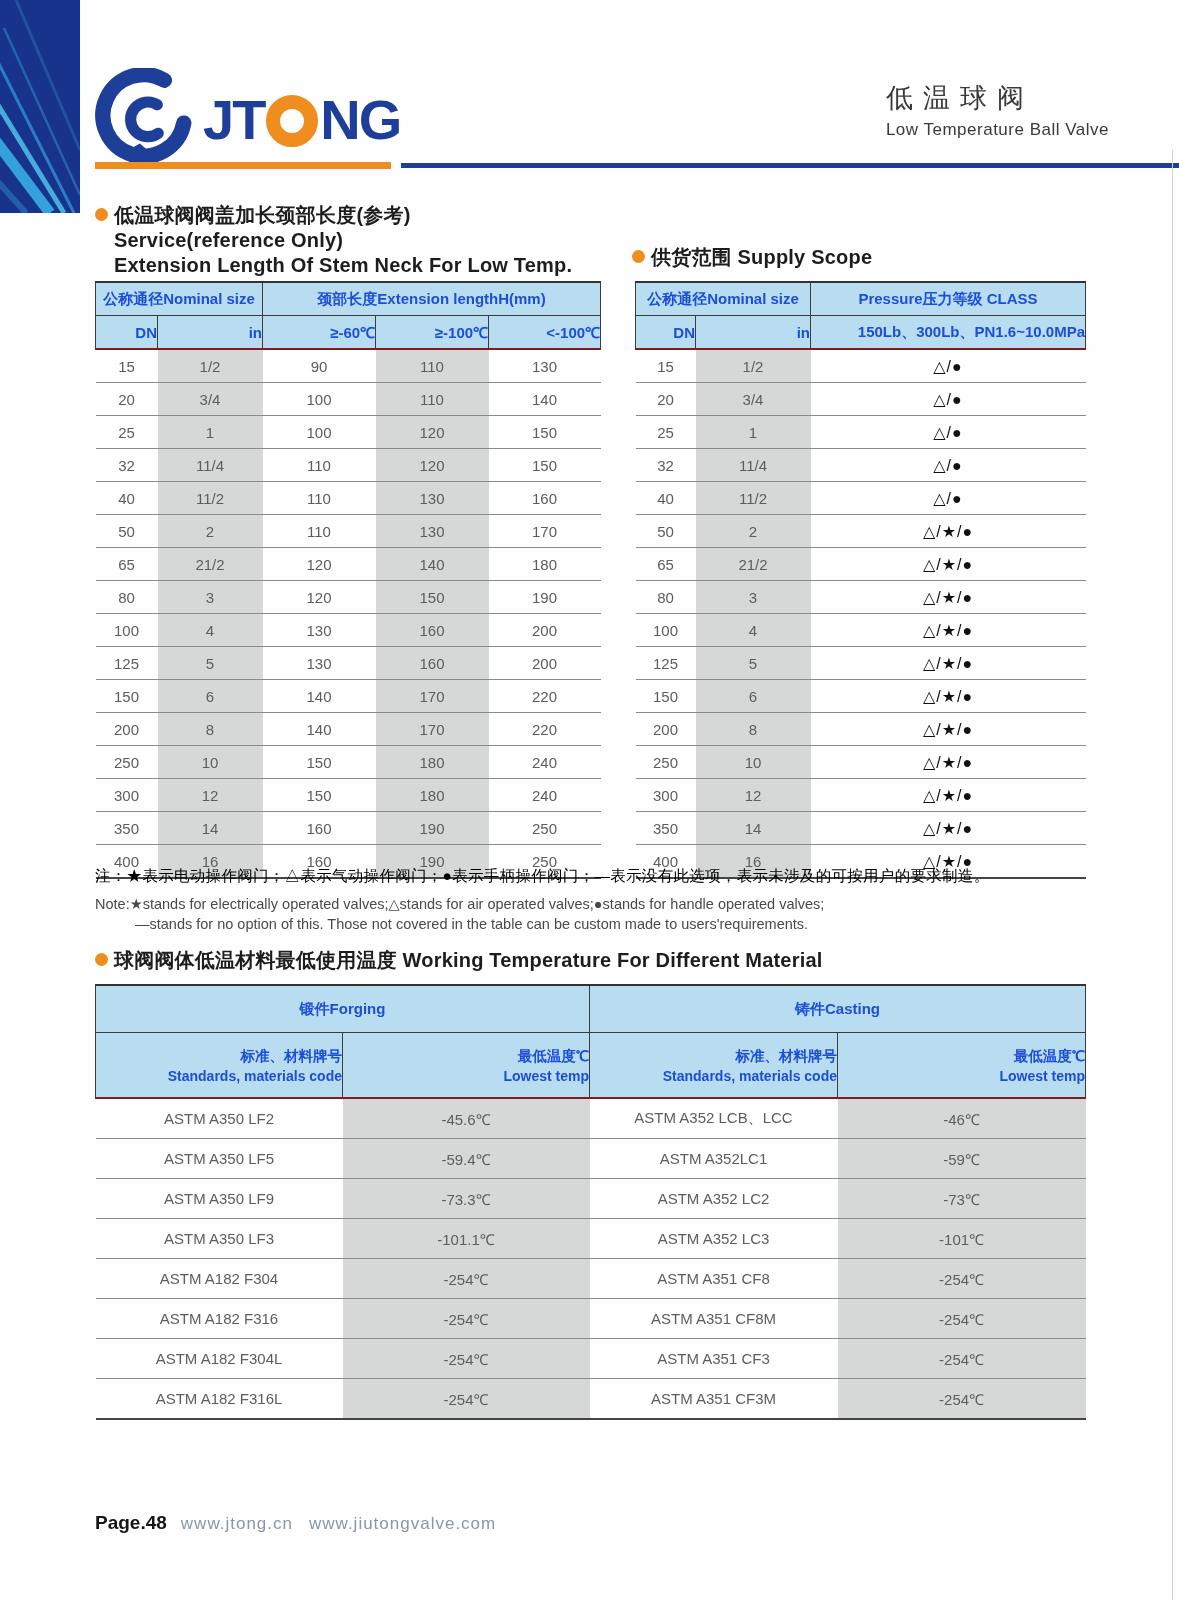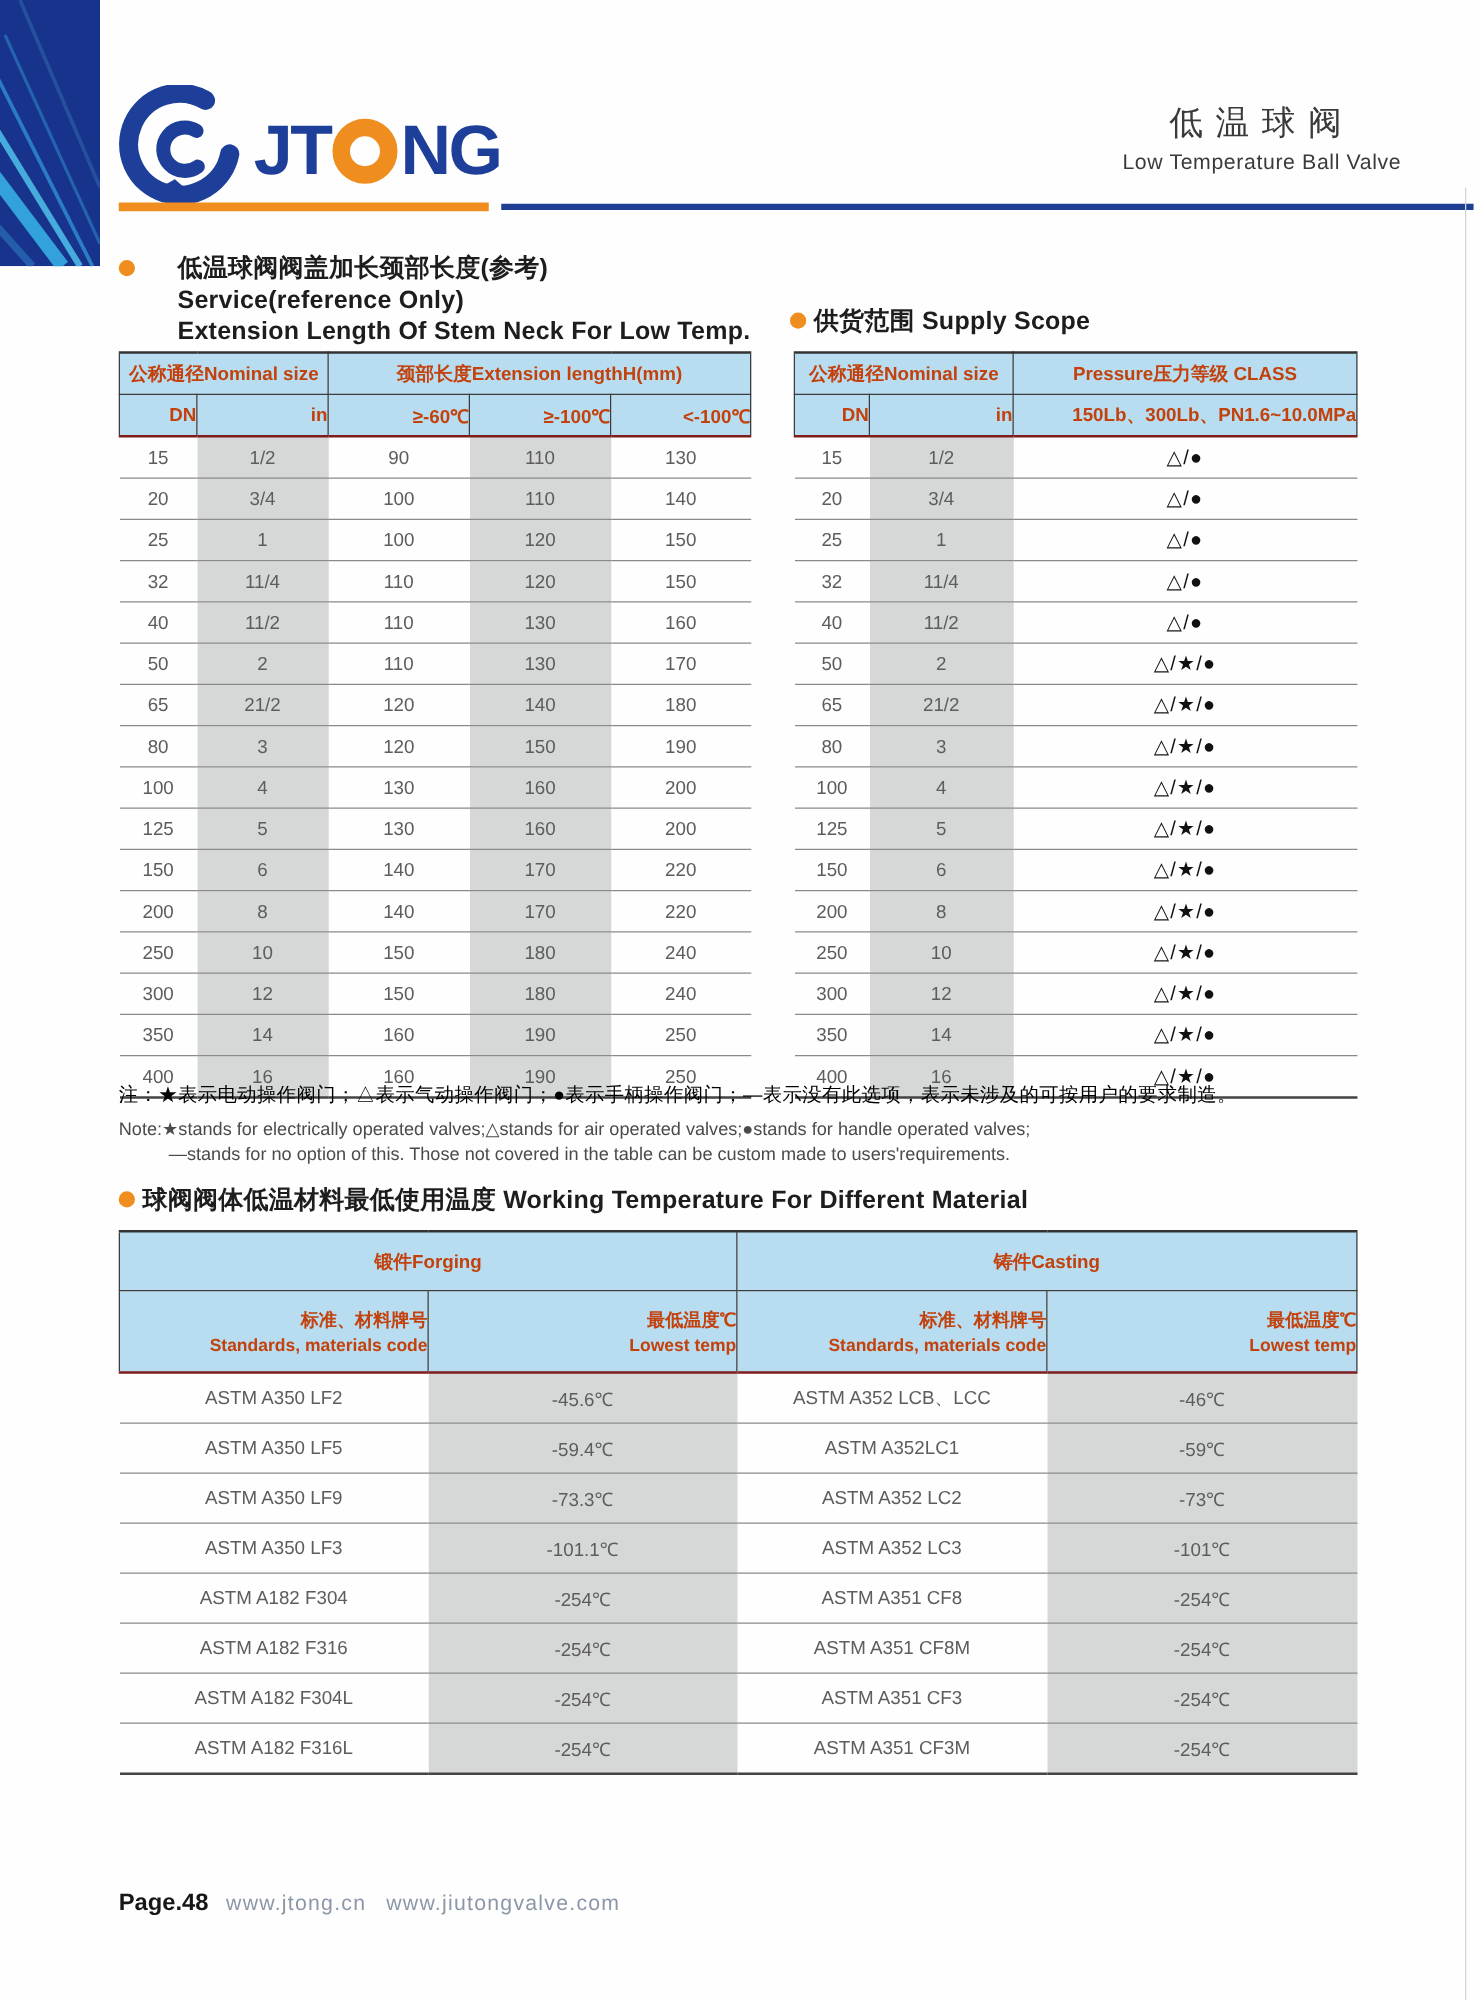--- a/index.html
+++ b/index.html
@@ -9,39 +9,39 @@
   }
   
   .corner{position:absolute;left:0;top:0;width:80px;height:213px;}
   
   .logo{position:absolute;left:93px;top:68px;display:flex;align-items:center;}
   .logo-icon{width:102px;height:102px;}
   .logo-text{font-weight:900;font-size:56px;color:#1d3f99;letter-spacing:-2px;
     display:flex;align-items:center;margin-left:8px;font-style:normal;}
   .logo-o{display:inline-block;width:24px;height:24px;border:14px solid #ef8e1f;
     border-radius:50%;margin:0 2px;transform:translateY(2px);}
-  .hdr-title{position:absolute;right:88px;top:80px;text-align:center;color:#3a3a3a;}
+  .hdr-title{position:absolute;right:100px;top:80px;text-align:left;color:#3a3a3a;}
   .hdr-title .zh{font-size:27px;letter-spacing:10px;font-weight:500;}
   .hdr-title .en{font-size:17px;margin-top:4px;letter-spacing:0.5px;}
   .bar-orange{position:absolute;left:95px;top:162px;width:296px;height:7px;background:#ef8e1f;}
   .bar-navy{position:absolute;left:401px;top:163px;width:778px;height:5px;background:#1e3d93;}
   .edge-line{position:absolute;left:1172px;top:150px;width:1px;height:1450px;background:#d4d4d4;}
 
   
   .bullet{display:inline-block;width:13px;height:13px;border-radius:50%;background:#ef8e1f;
     margin-right:6px;flex:0 0 13px;margin-top:5px;}
   .sec{position:absolute;display:flex;align-items:flex-start;}
   .sec .lines{font-weight:bold;color:#1d1d1d;font-size:20px;line-height:25px;letter-spacing:0.2px;}
-  .sec1{left:95px;top:203px;width:560px;gap:28px;}
+  .sec1{left:95px;top:203px;width:560px;}
   .sec2{left:632px;top:245px;}
   .sec3{left:95px;top:948px;}
 
   
   table.t{border-collapse:collapse;table-layout:fixed;position:absolute;}
-  table.t th{background:#b9ddf0;font-weight:bold;color:#c2410c;
+  table.t th{background:#b9ddf0;font-weight:bold;color:#1d4ed8;
     border:1px solid #3c3c3c;font-size:15px;text-align:center;padding:0;}
   table.t td{text-align:center;color:#5d5d5d;font-size:15px;padding:0;
     border-bottom:1px solid #8a8a8a;}
   table.t{border-top:2px solid #333;}
   table.t thead tr:last-child th{border-bottom:2px solid #7f1d1d;text-align:right;}
   table.t tbody tr:last-child td{border-bottom:2px solid #444;}
   td.shade{background:#d6d8d8;}
   .t1{left:95px;top:281px;width:505px;}
   .t1 th{height:32px;}
   .t1 td{height:32px;}

